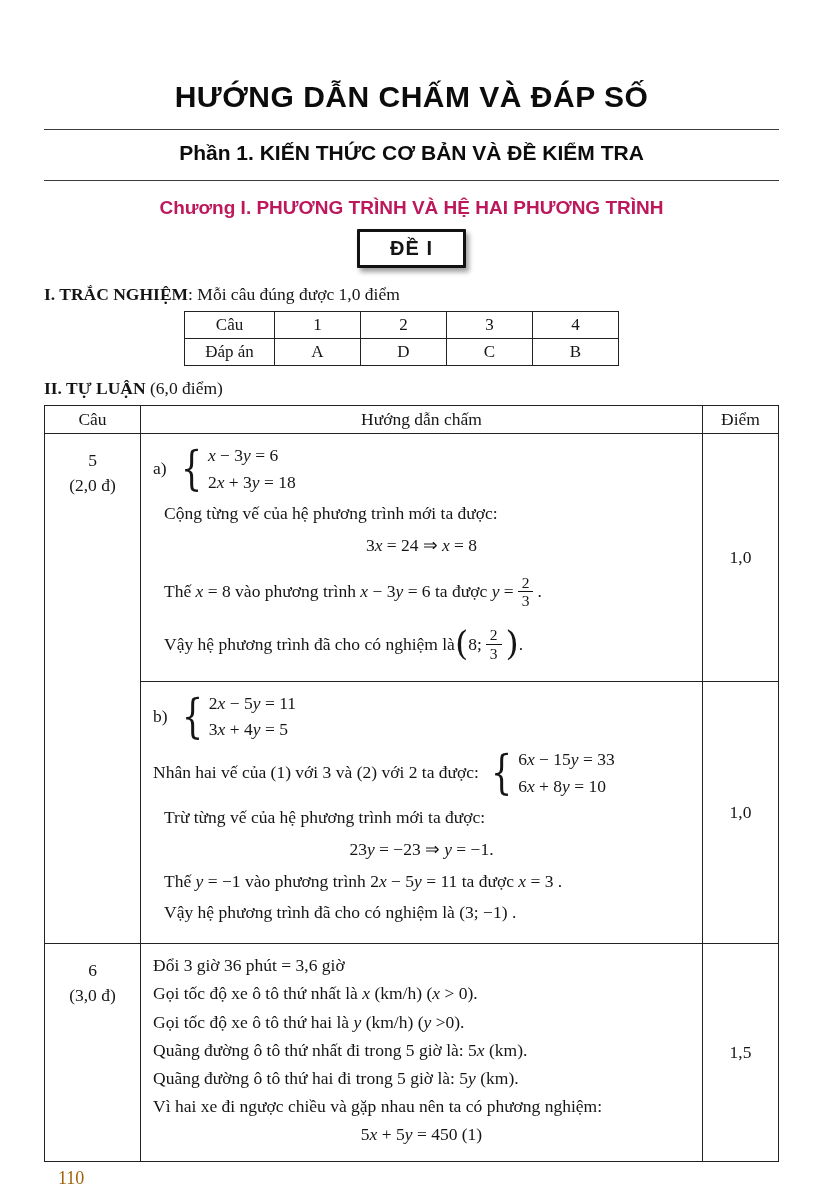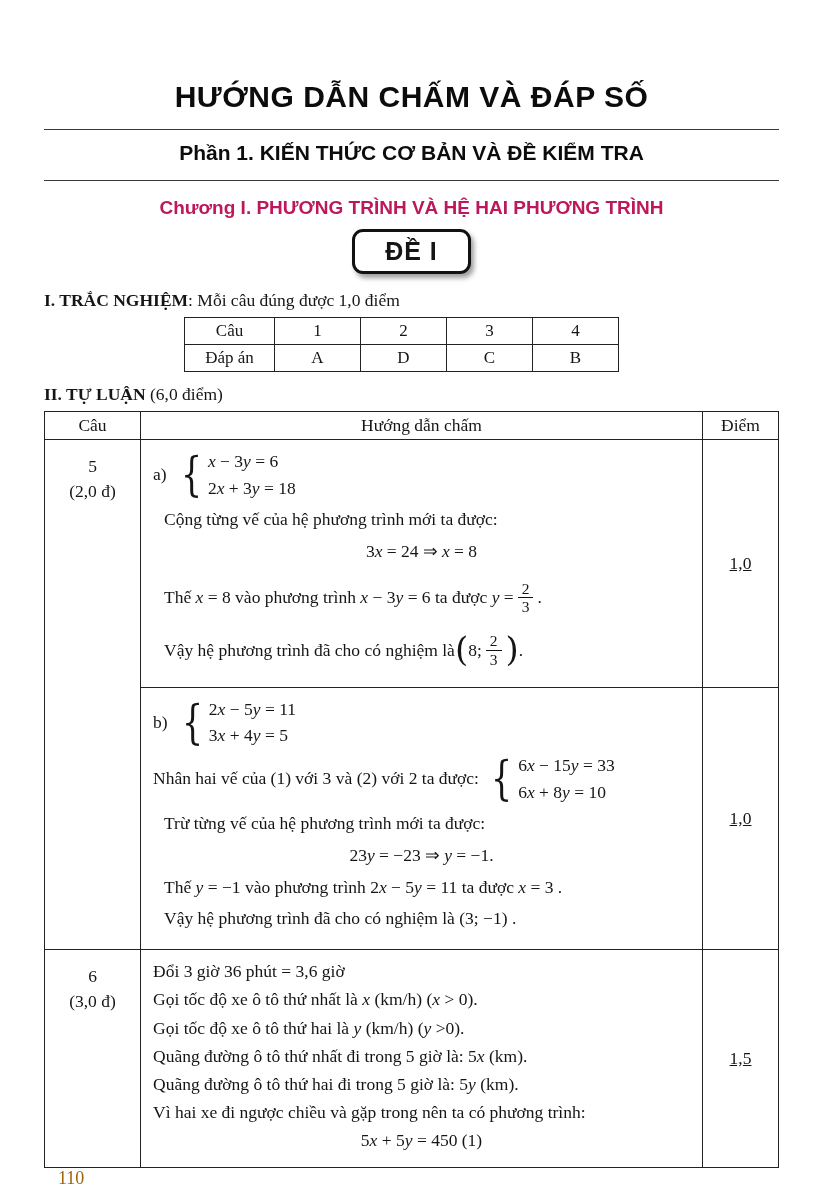--- a/index.html
+++ b/index.html
@@ -29,22 +29,22 @@
   }
   .chapter-heading {
     font-family:"Liberation Sans", sans-serif;
     font-weight:700; font-size:19px;
     text-align:center; margin:16px 0 10px 0; color:#be185d;
   }
   .badge-wrap { text-align:center; margin:10px 0 16px 0; }
   .exam-badge {
     display:inline-block;
     font-family:"Liberation Sans", sans-serif;
-    font-weight:700; font-size:25px;
-    border:3px solid #111; border-radius:11px;
+    font-weight:700; font-size:20px;
+    border:3px solid #111; border-radius:1px;
     padding:5px 30px;
     letter-spacing:1px;
     box-shadow:3px 4px 5px rgba(0,0,0,0.38);
     background:#fff;
   }
 
   .sec-heading { margin:10px 0 6px 0; font-size:17.5px; }
   .sec-heading .bold { font-weight:700; }
 
   table { border-collapse:collapse; }
@@ -67,21 +67,21 @@
   .main-table th {
     font-weight:400; font-size:17.5px;
     height:28px; text-align:center; padding:2px 6px;
   }
   .col-cau { width:96px; }
   .col-diem { width:76px; }
   .cau {
     text-align:center; vertical-align:top;
     padding-top:14px; font-size:17.5px; line-height:1.45;
   }
-  .diem { text-align:center; vertical-align:middle; font-size:17.5px;text-decoration:underline; }
+  .diem { text-align:center; vertical-align:middle; font-size:17.5px; }
   .content { padding:6px 12px 10px 12px; font-size:17.5px; }
   .line { margin:8px 11px; line-height:1.35; }
   .line.center { text-align:center; }
   .sysline { display:flex; align-items:center; gap:8px; margin:4px 0 6px 0; }
   .sub-label { margin-right:2px; }
   .vi { font-style:italic; }
 
   .sys { display:inline-flex; align-items:center; }
   .brace {
     font-family:"DejaVu Serif", serif;
@@ -236,21 +236,21 @@
         <td class="cau">
           <div>6</div>
           <div>(3,0 đ)</div>
         </td>
         <td class="content q6">
           <div class="line"><span>Đổi 3 giờ 36 phút = 3,6 giờ</span></div>
           <div class="line"><span>Gọi tốc độ xe ô tô thứ nhất là </span><span class="vi">x</span><span> (km/h) (</span><span class="vi">x</span><span> &gt; 0).</span></div>
           <div class="line"><span>Gọi tốc độ xe ô tô thứ hai là </span><span class="vi">y</span><span> (km/h) (</span><span class="vi">y</span><span> &gt;0).</span></div>
           <div class="line"><span>Quãng đường ô tô thứ nhất đi trong 5 giờ là: 5</span><span class="vi">x</span><span> (km).</span></div>
           <div class="line"><span>Quãng đường ô tô thứ hai đi trong 5 giờ là: 5</span><span class="vi">y</span><span> (km).</span></div>
-          <div class="line"><span>Vì hai xe đi ngược chiều và gặp trong nên ta có phương trình:</span></div>
+          <div class="line"><span>Vì hai xe đi ngược chiều và gặp nhau nên ta có phương nghiệm:</span></div>
           <div class="line center"><span>5</span><span class="vi">x</span><span> + 5</span><span class="vi">y</span><span> = 450 (1)</span></div>
         </td>
         <td class="diem">1,5</td>
       </tr>
     </tbody>
   </table>
 
   <div class="page-number">110</div>
 
 </div>

